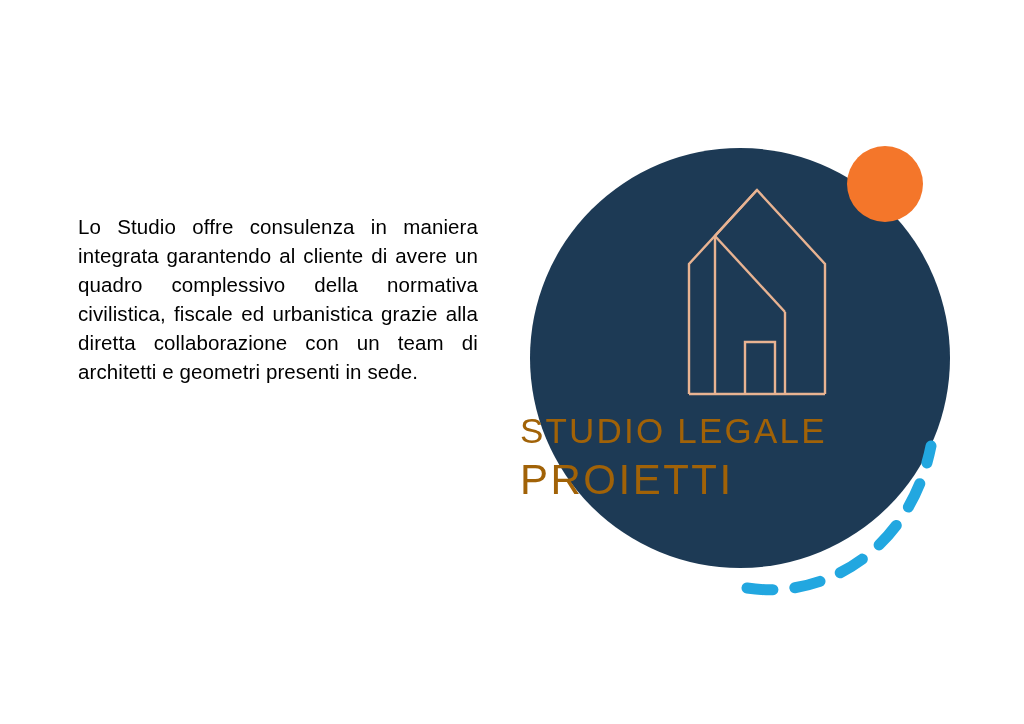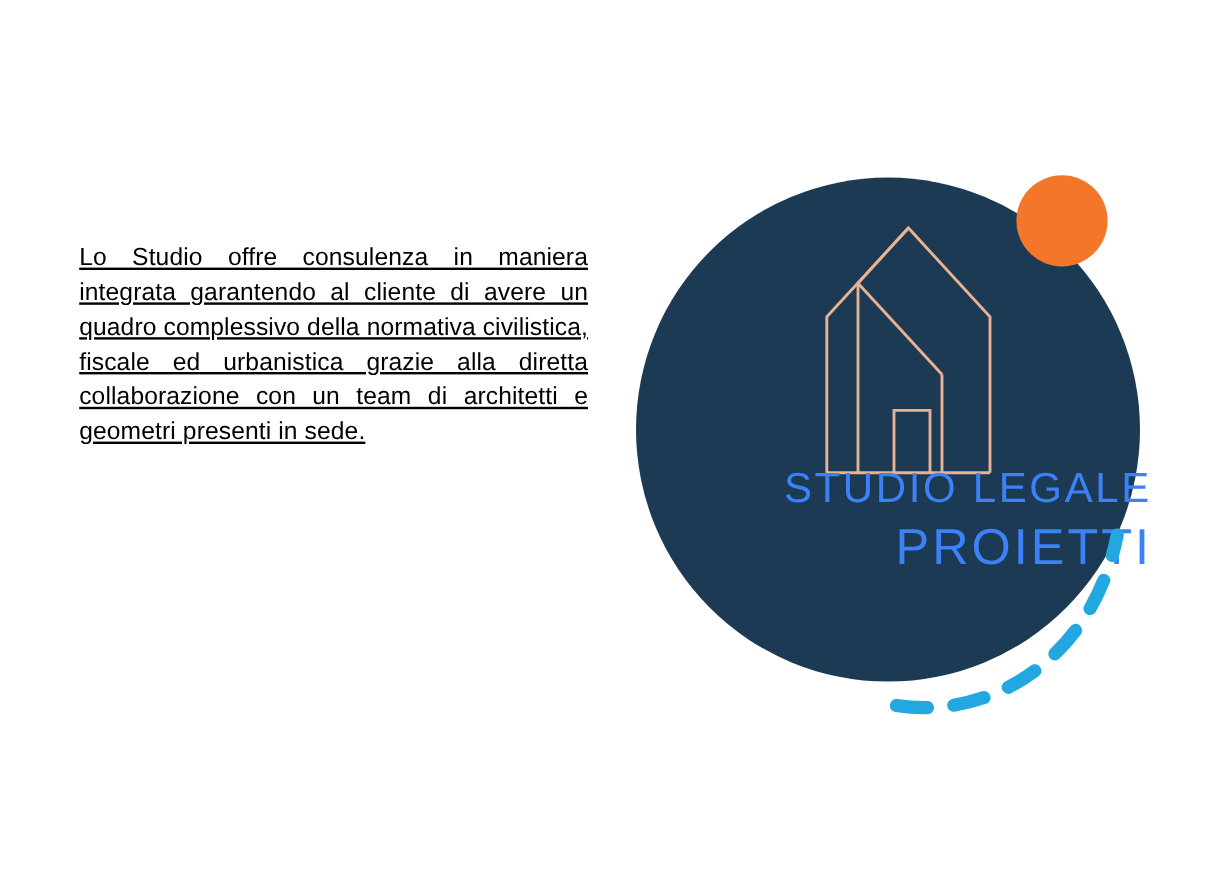--- a/index.html
+++ b/index.html
@@ -19,24 +19,23 @@
   #text-column {
     position: absolute;
     left: 62px;
     top: 196px;
     width: 432px;
   }
   .paragraph {
     color: #000000;
     font-size: 20.5px;
     line-height: 29px;
-    margin: 4px;
+    margin: 16px;
     text-align: justify;
     letter-spacing: 0.1px;
-    text-decoration: underline;
   }
   #paragraph-2 {
     margin-top: 41px;
   }
 
   
   #logo-lockup {
     position: absolute;
     left: 520px;
     top: 130px;
@@ -64,24 +63,24 @@
   #house-mark {
     position: absolute;
     left: 137px;
     top: 42px;
     width: 180px;
     height: 230px;
   }
   #brand-name {
     position: absolute;
     left: 0px;
-    top: 256px;
+    top: 280px;
     width: 440px;
-    text-align: right;
-    color: #3b82f6;
+    text-align: left;
+    color: #a16207;
   }
   #brand-line-1 {
     font-size: 35px;
     letter-spacing: 2.2px;
     line-height: 42px;
     display: block;
   }
   #brand-line-2 {
     font-size: 42px;
     letter-spacing: 2.5px;

